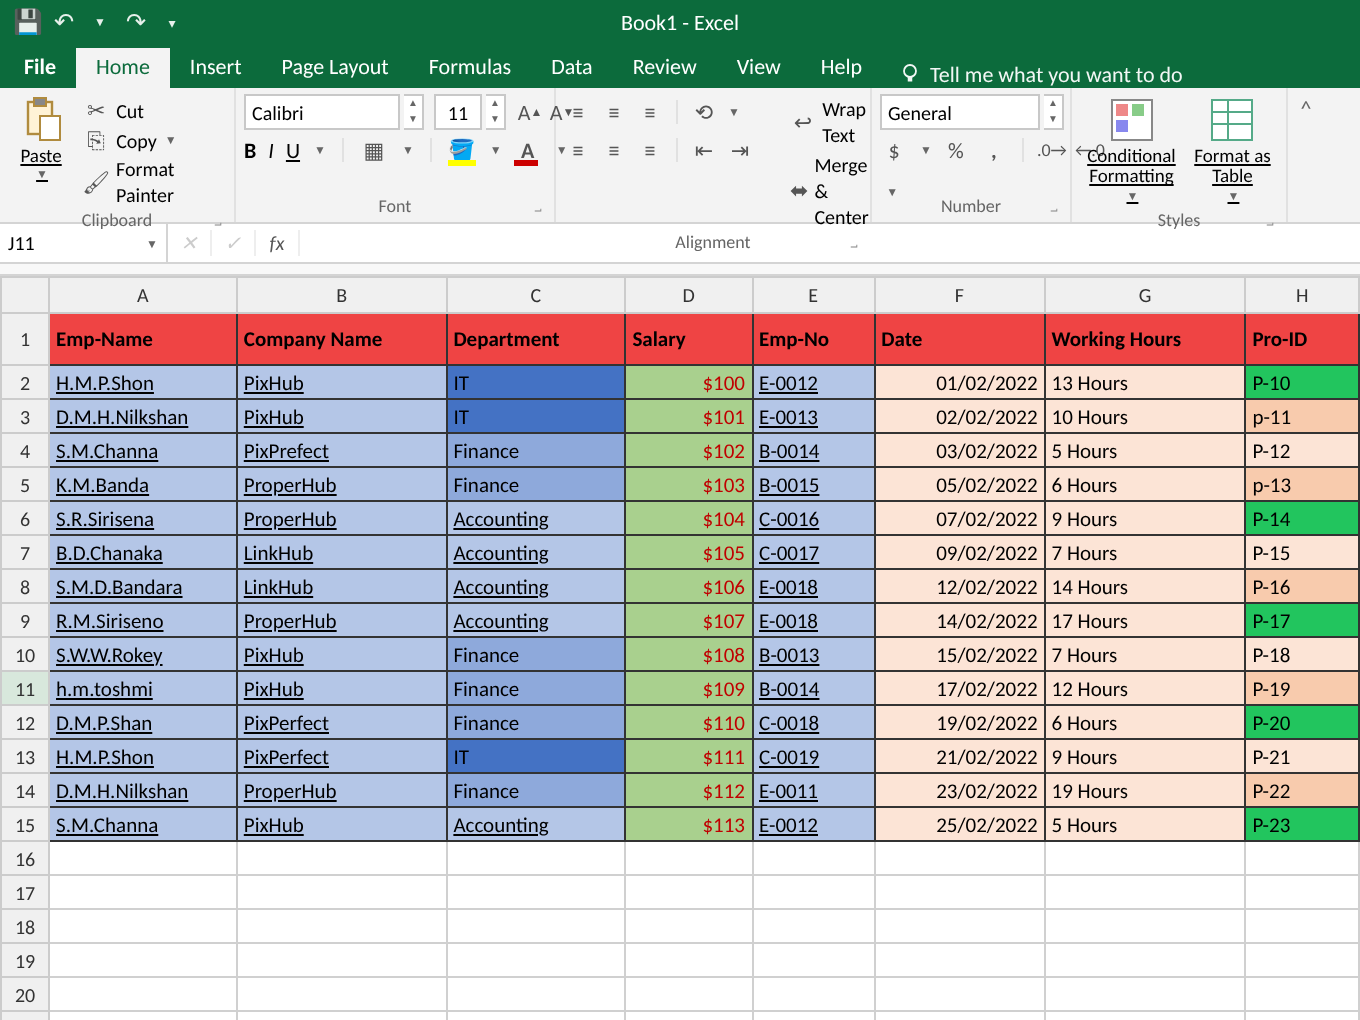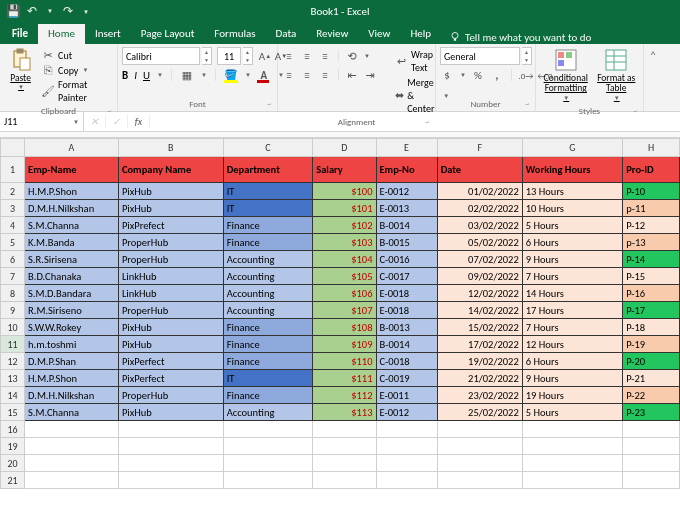--- a/index.html
+++ b/index.html
@@ -53,21 +53,21 @@
 table.grid { border-collapse: collapse; table-layout: fixed; width: 100%; }
 .grid th.col-h { height: 18px; background: #f0f0f0; border: 1px solid #ccc; font-weight: normal; font-size: 10px; color: #333; text-align: center; }
 .grid th.row-h { width: 22px; background: #f0f0f0; border: 1px solid #ccc; font-weight: normal; font-size: 10px; color: #333; text-align: center; }
 .grid th.row-h.sel { background: #d8e8dc; }
 .grid td { border: 1px solid #333; height: 17px; font-size: 10.5px; padding: 0 3px; overflow: hidden; white-space: nowrap; }
 .grid tr.empty td { border: 1px solid #d0d0d0; }
 .hdr-cell { background: #ef4444; font-weight: bold; font-size: 12px; height: 26px !important; }
 .colA { width: 86px; } .colB { width: 96px; } .colC { width: 82px; } .colD { width: 58px; }
 .colE { width: 56px; } .colF { width: 78px; } .colG { width: 92px; } .colH { width: 52px; }
 
-.bg-blue-lt { background: #b4c6e7; }
+.bg-blue-lt { background: #b4c6e7; text-decoration: underline; }
 .bg-blue-md { background: #8ea9db; }
 .bg-blue-dk { background: #4472c4; color: #000; }
 .bg-green  { background: #a9d08e; }
 .bg-orange-lt { background: #fce4d6; }
 .bg-orange-md { background: #f8cbad; }
 .bg-orange-dk { background: #22c55e; }
 .salary { color: #c00000; text-align: right; font-size: 10px; }
 
 
 .paste-svg rect { stroke: #b08b3e; }
@@ -473,20 +473,42 @@
           <td></td>
           <td></td>
           <td></td>
           <td></td>
           <td></td>
           <td></td>
           <td></td>
           <td></td>
         </tr>
         <tr class="empty">
+          <th class="row-h">17</th>
+          <td></td>
+          <td></td>
+          <td></td>
+          <td></td>
+          <td></td>
+          <td></td>
+          <td></td>
+          <td></td>
+        </tr>
+        <tr class="empty">
+          <th class="row-h">18</th>
+          <td></td>
+          <td></td>
+          <td></td>
+          <td></td>
+          <td></td>
+          <td></td>
+          <td></td>
+          <td></td>
+        </tr>
+        <tr class="empty">
           <th class="row-h">19</th>
           <td></td>
           <td></td>
           <td></td>
           <td></td>
           <td></td>
           <td></td>
           <td></td>
           <td></td>
         </tr>

